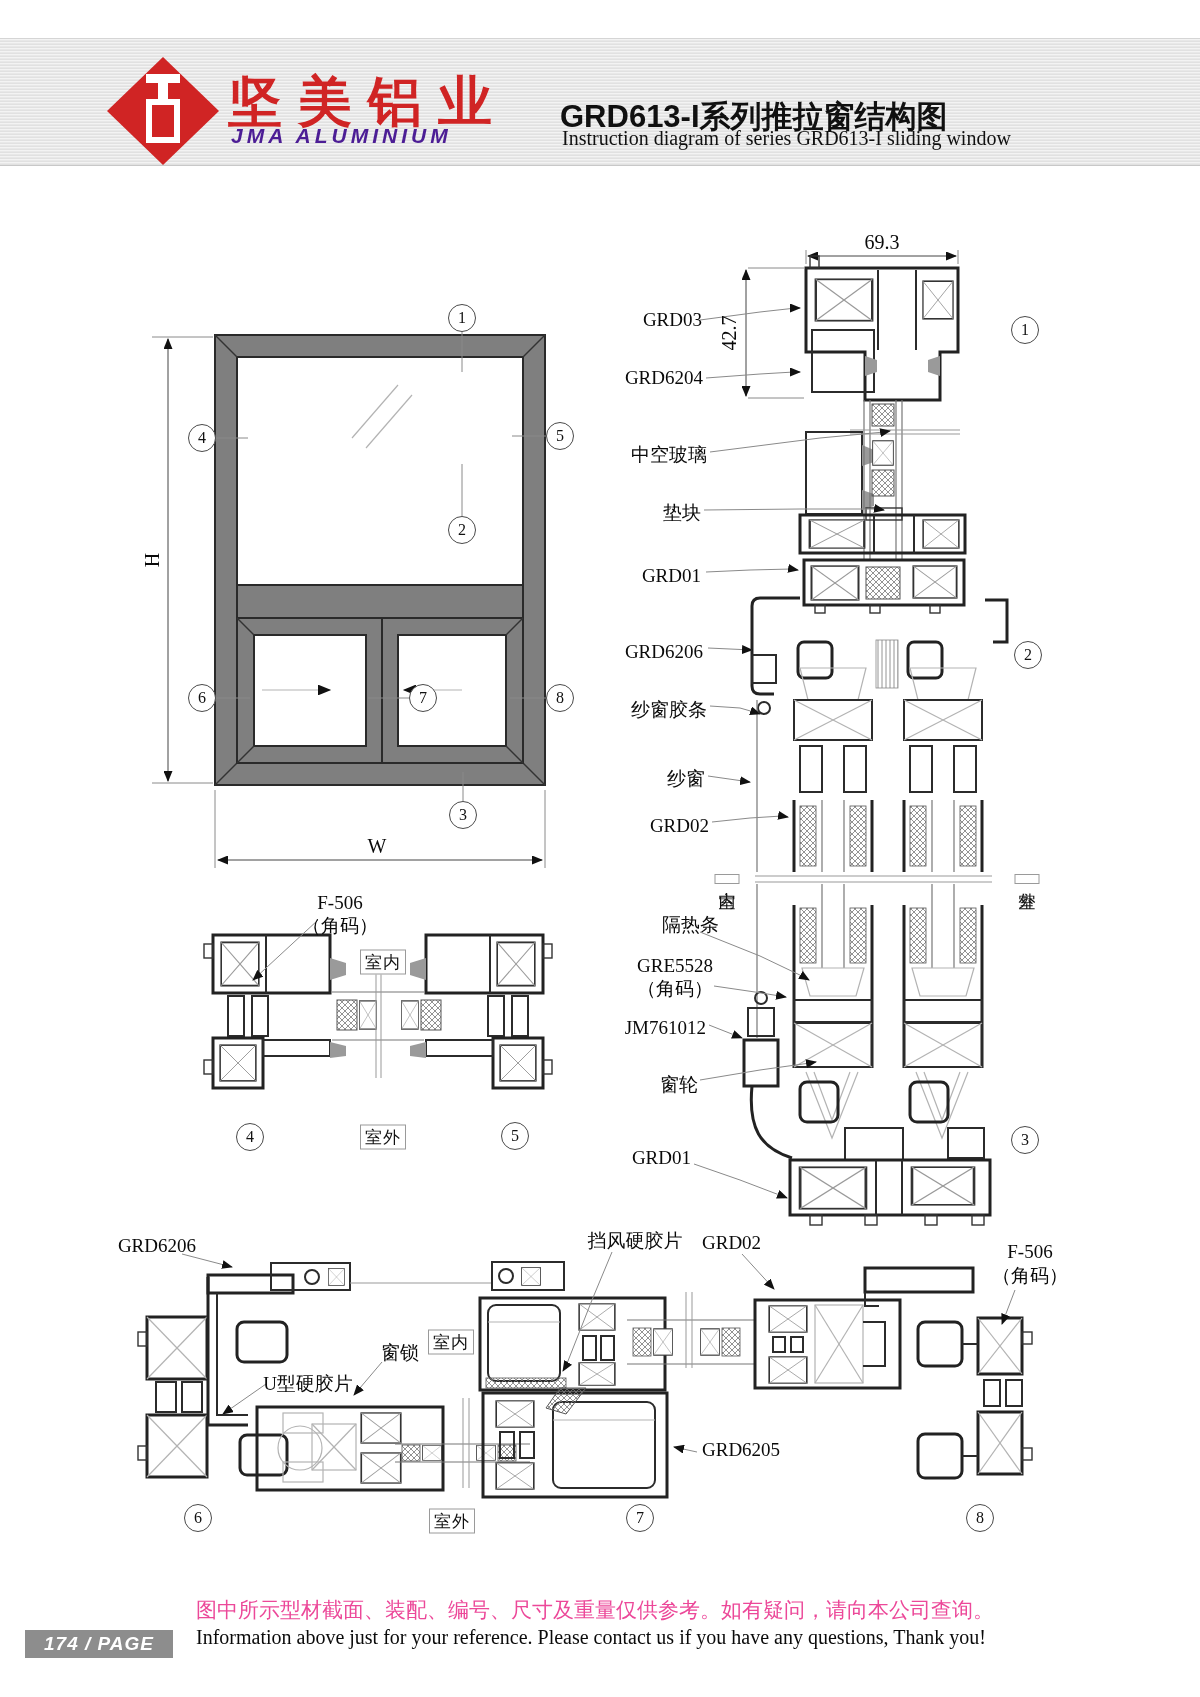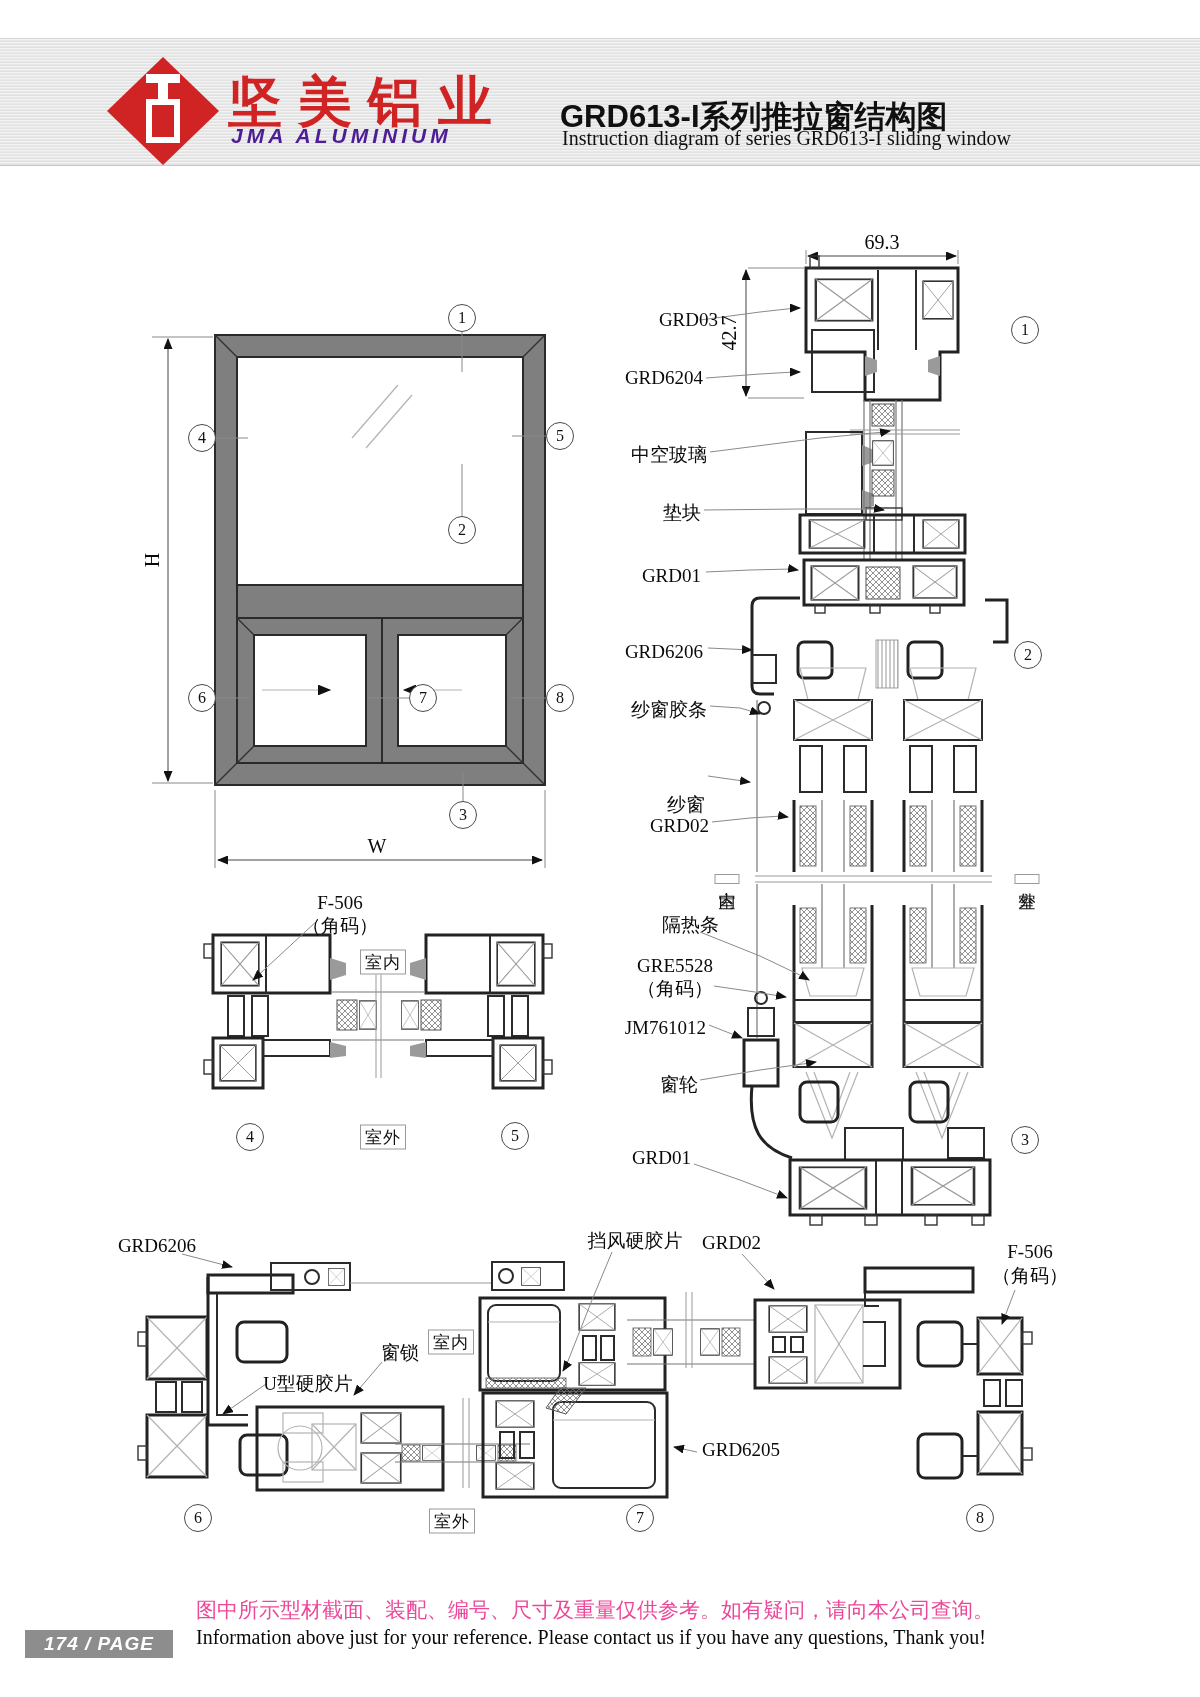--- a/index.html
+++ b/index.html
@@ -461,28 +461,28 @@
 
   <div class="lbl" style="left:340px;top:903px">F-506</div>
   <div class="lbl" style="left:340px;top:926px">（角码）</div>
   <div class="room" style="left:383px;top:962px">室内</div>
   <div class="room" style="left:383px;top:1137px">室外</div>
   <div class="circ" style="left:250px;top:1137px">4</div>
   <div class="circ" style="left:515px;top:1136px">5</div>
 
   <div class="lbl dimtxt" style="left:882px;top:242px">69.3</div>
   <div class="lbl rot dimtxt" style="left:729px;top:333px">42.7</div>
-  <div class="lbl ra" style="left:718px;top:320px">GRD03</div>
+  <div class="lbl ra" style="left:702px;top:320px">GRD03</div>
   <div class="lbl ra" style="left:703px;top:378px">GRD6204</div>
   <div class="lbl ra" style="left:707px;top:455px">中空玻璃</div>
   <div class="lbl ra" style="left:701px;top:513px">垫块</div>
   <div class="lbl ra" style="left:701px;top:576px">GRD01</div>
   <div class="lbl ra" style="left:703px;top:652px">GRD6206</div>
   <div class="lbl ra" style="left:707px;top:710px">纱窗胶条</div>
-  <div class="lbl ra" style="left:705px;top:805px">纱窗</div>
+  <div class="lbl ra" style="left:705px;top:779px">纱窗</div>
   <div class="lbl ra" style="left:709px;top:826px">GRD02</div>
   <div class="lbl ra" style="left:719px;top:925px">隔热条</div>
   <div class="lbl ra" style="left:713px;top:966px">GRE5528</div>
   <div class="lbl ra" style="left:713px;top:989px">（角码）</div>
   <div class="lbl ra" style="left:706px;top:1028px">JM761012</div>
   <div class="lbl ra" style="left:698px;top:1085px">窗轮</div>
   <div class="lbl ra" style="left:691px;top:1158px">GRD01</div>
   <div class="room vert" style="left:727px;top:879px">室内</div>
   <div class="room vert" style="left:1027px;top:879px">室外</div>
   <div class="circ" style="left:1025px;top:330px">1</div>

